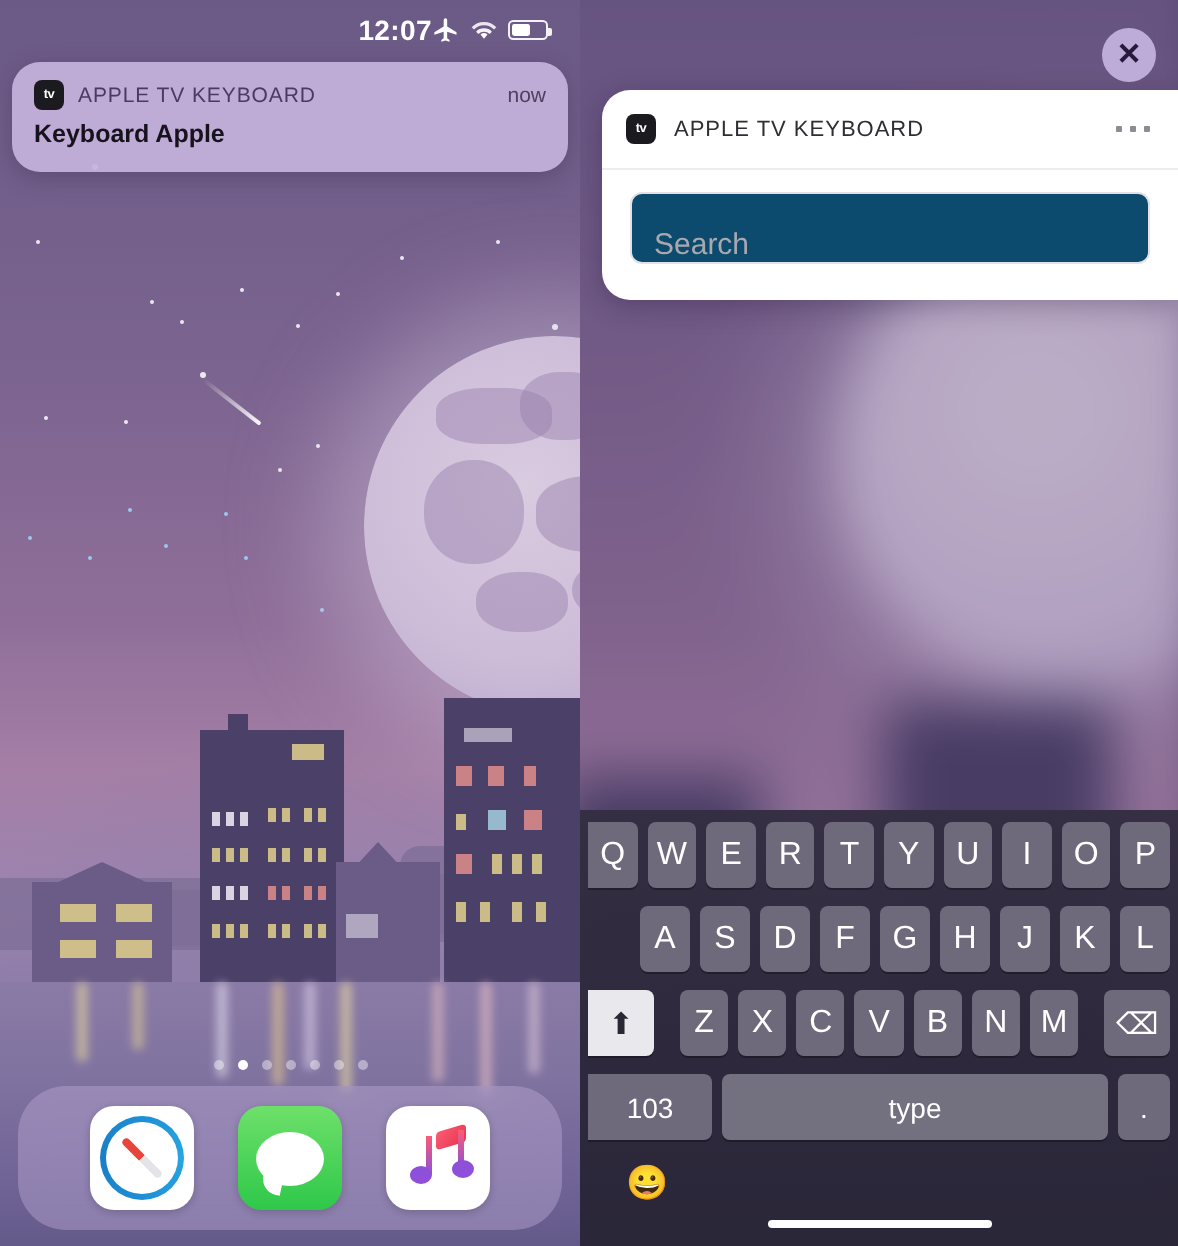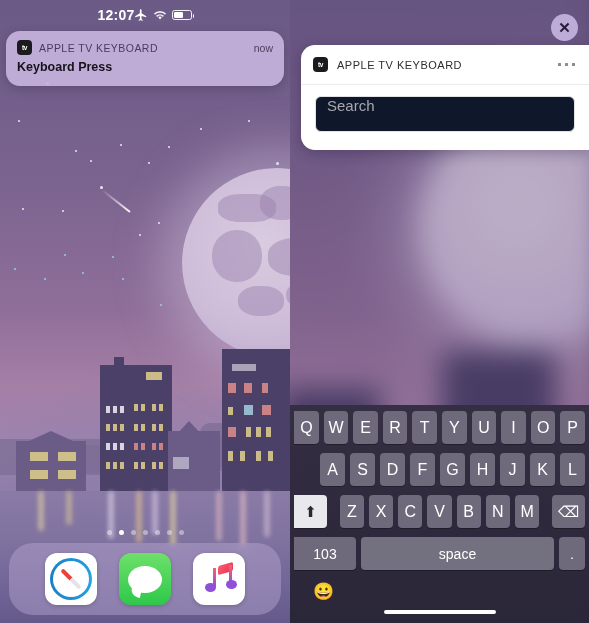--- a/index.html
+++ b/index.html
@@ -43,21 +43,21 @@
     position:absolute; left:0; right:0; bottom:0; height:132px;
     background:linear-gradient(180deg, #8a7aa6 0%, #8073a0 35%, #726698 70%, #645a8a 100%);
   }
   .refl { position:absolute; width:6px; border-radius:3px; filter:blur(2.2px); opacity:.55; }
 
   
   #left { position:relative; width:290px; height:623px; overflow:hidden; }
 
   .statusbar {
     position:absolute; top:0; left:0; right:0; height:30px;
-    display:flex; align-items:center; justify-content:center;
+    display:flex; align-items:center; justify-content:flex-end;
     padding:0 16px; color:#fff; z-index:6;
   }
   .clock { font-size:14px; font-weight:bold; letter-spacing:.2px; }
   .sb-right { display:flex; align-items:center; gap:5px; }
   .batt { width:20px; height:10px; border:1.3px solid rgba(255,255,255,.92); border-radius:2.6px; position:relative; }
   .batt::after { content:""; position:absolute; right:-3px; top:3px; width:1.6px; height:4px; background:rgba(255,255,255,.9); border-radius:0 1px 1px 0; }
   .batt i { position:absolute; left:1px; top:1px; bottom:1px; width:48%; background:#fff; border-radius:1.2px; display:block; }
 
   .notif {
     position:absolute; top:31px; left:6px; width:278px;
@@ -122,22 +122,22 @@
     position:absolute; top:45px; left:11px; right:0; height:105px;
     background:#fff; border-radius:14px 0 0 14px; z-index:8; overflow:hidden;
     box-shadow:0 3px 14px rgba(30,18,50,.3);
   }
   .card-head { height:40px; display:flex; align-items:center; gap:9px; padding:0 14px 0 12px; border-bottom:1px solid #ececee; }
   .card-app { font-size:11px; color:#2e2e33; letter-spacing:.5px; flex:1; }
   .dots3 { display:flex; gap:3.5px; }
   .dots3 i { width:3.5px; height:3.5px; background:#8c8c94; border-radius:.5px; }
   .card-body { padding:11px 14px; }
   .searchbox {
-    height:36px; background:#0f172a; border:1px solid #e2e2e6; border-radius:6px;
-    display:flex; align-items:flex-start; padding:0 11px;
+    height:36px; background:#0c4a6e; border:1px solid #e2e2e6; border-radius:6px;
+    display:flex; align-items:flex-end; padding:0 11px;
     font-size:15px; color:#a8a8ae;
   }
 
   
   .kbd {
     position:absolute; left:0; right:0; bottom:0; height:218px; z-index:7;
     background:linear-gradient(180deg, rgba(52,46,66,.97) 0%, rgba(44,39,58,.97) 55%, rgba(40,37,54,.97) 100%);
     padding-top:6px;
   }
   .krow { display:flex; justify-content:flex-end; gap:5px; padding:0 4px; margin-bottom:9px; }
@@ -304,21 +304,21 @@
     </div>
 
     <div class="notif">
       <div class="notif-head">
         <div class="appicon">
           <span>tv</span>
         </div>
         <div class="notif-app">APPLE TV KEYBOARD</div>
         <div class="notif-time">now</div>
       </div>
-      <div class="notif-title">Keyboard Press</div>
+      <div class="notif-title">Keyboard Apple</div>
     </div>
 
     <div class="pagedots">
       <i></i>
       <i class="on"></i>
       <i></i>
       <i></i>
       <i></i>
       <i></i>
       <i></i>
@@ -418,21 +418,21 @@
         <div class="key letter">C</div>
         <div class="key letter">V</div>
         <div class="key letter">B</div>
         <div class="key letter">N</div>
         <div class="key letter">M</div>
         <div class="key del">⌫</div>
       </div>
 
       <div class="krow row4">
         <div class="key num">103</div>
-        <div class="key space">space</div>
+        <div class="key space">type</div>
         <div class="key period">.</div>
       </div>
 
       <div class="kbd-bottom">
         <div class="emoji">😀</div>
         <div class="homebar"></div>
       </div>
     </div>
   </div>
 </div>

